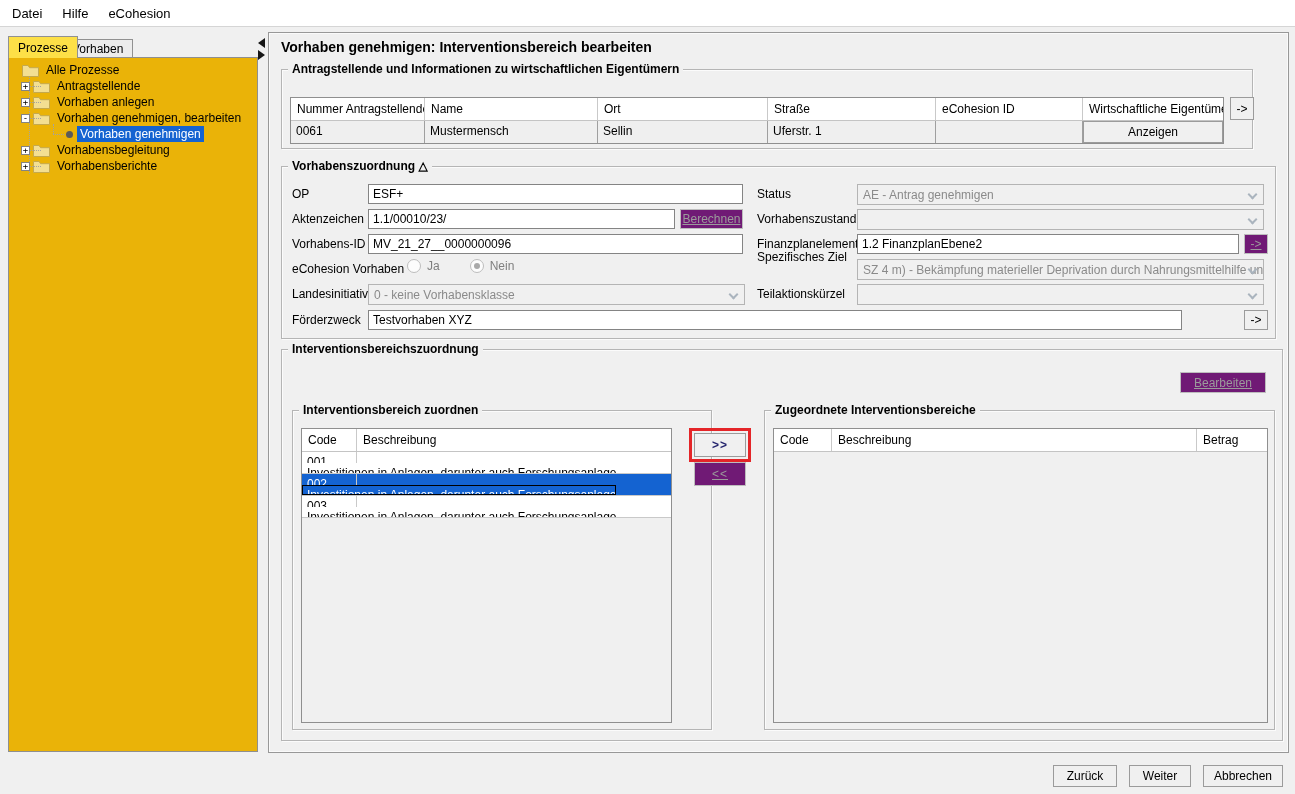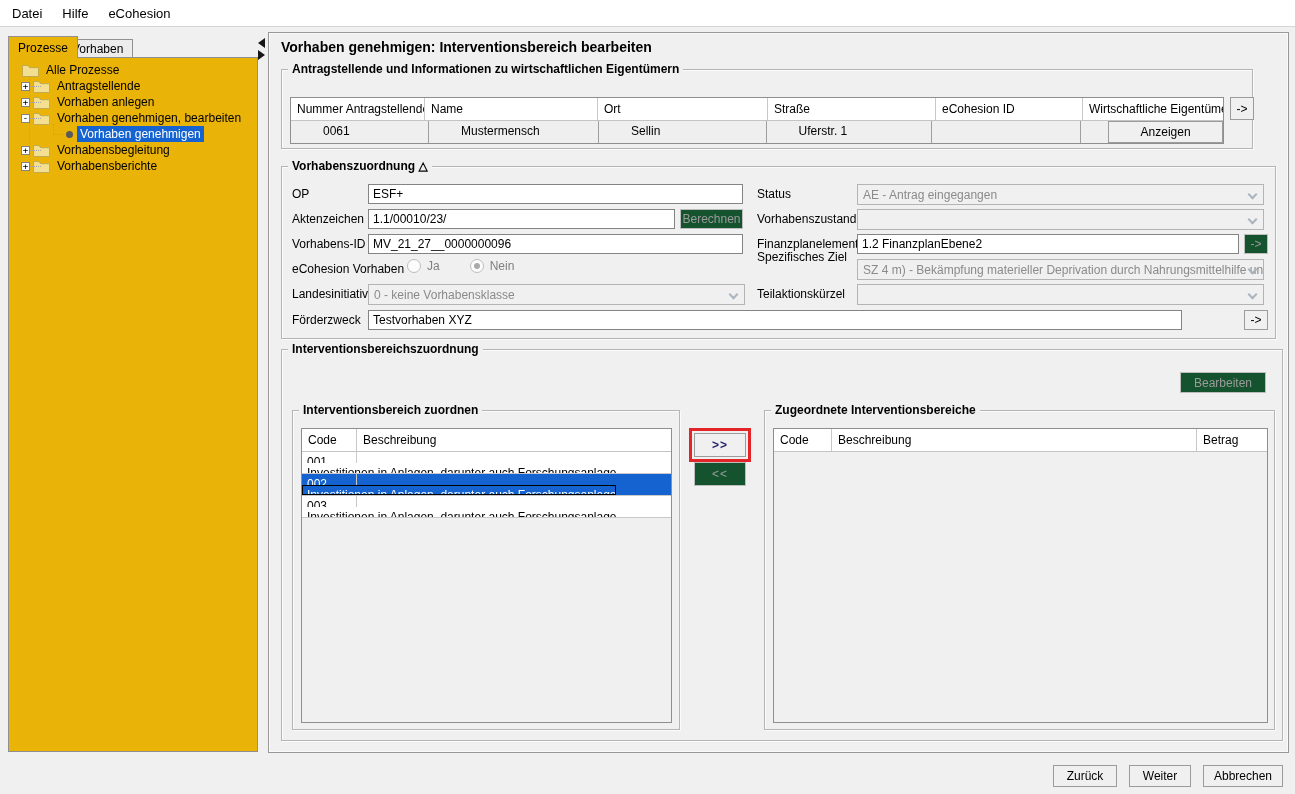--- a/index.html
+++ b/index.html
@@ -12,21 +12,21 @@
     color: #000;
     overflow: hidden;
   }
   
   .menubar { position:absolute; left:0; top:0; width:100%; height:27px; background:#fff;
              border-bottom:1px solid #d5d5d5; display:flex; align-items:center; padding-left:2px; }
   .menu-item { padding:5px 10px; font-size:13px; cursor:default; }
   
   .sidebar { position:absolute; left:8px; top:36px; width:250px; height:716px; }
   .tabs { position:relative; height:21px; }
-  .tab { position:absolute; border:1px solid #919191; border-bottom:none; background:#eab308;
+  .tab { position:absolute; border:1px solid #919191; border-bottom:none; background:#fde047;
          padding:0 9px; font-size:12px; display:flex; align-items:center; }
   .tab.active { left:0; top:0; height:22px; z-index:3; }
   .tab.inactive { left:54px; top:3px; height:18px; background:#ececec; z-index:1; }
   .treebox { position:absolute; left:0; top:21px; width:250px; height:695px; background:#eab308;
              border:1px solid #8f8f8f; z-index:2; padding-top:4px; overflow:hidden; }
   .tree { position:relative; }
   .vline { position:absolute; left:20px; top:14px; height:98px; border-left:1px dotted #a3a3a3; }
   .vline2 { position:absolute; left:44px; top:62px; height:10px; border-left:1px dotted #a3a3a3; }
   .tree-row { position:relative; height:16px; display:flex; align-items:center; white-space:nowrap; }
   .tree-row.l0 { padding-left:13px; }
@@ -49,43 +49,43 @@
           border:1px solid #989898; box-shadow: inset 0 0 0 1px #fafafa; background:#f0f0f0; }
   .main-title { position:absolute; left:12px; top:6px; font-size:14px; font-weight:bold; }
   .groupbox { position:absolute; border:1px solid #b5b5b5; box-shadow: inset 1px 1px 0 #fbfbfb, 1px 1px 0 #fbfbfb; }
   .gtitle { position:absolute; top:-8px; left:6px; background:#f0f0f0; padding:0 4px; font-weight:bold; font-size:12px; white-space:nowrap; }
   
   .g1 { left:12px; top:36px; width:972px; height:80px; }
   .app-table { position:absolute; left:8px; top:27px; width:934px; border:1px solid #8f8f8f; background:#fff; }
   .thead { display:flex; height:23px; background:#fff; border-bottom:1px solid #c4c4c4; }
   .thead .hcell { border-right:1px solid #c9c9c9; padding:4px 0 0 6px; white-space:nowrap; overflow:hidden; }
   .trow { display:flex; height:22px; background:#efefef; }
-  .trow .dcell { border-right:1px solid #9f9f9f; padding:3px 0 0 5px; white-space:nowrap; overflow:hidden;margin-left:27px; }
+  .trow .dcell { border-right:1px solid #9f9f9f; padding:3px 0 0 5px; white-space:nowrap; overflow:hidden; }
   .c0{width:134px;} .c1{width:173px;} .c2{width:170px;} .c3{width:168px;} .c4{width:147px;} .c5{width:140px; border-right:none !important;}
   .btn { background:#f0f0f0; border:1px solid #9b9b9b; font-size:12px; font-family:"Liberation Sans",sans-serif;
          display:flex; align-items:center; justify-content:center; cursor:default; color:#000; }
-  .btn.disabled { color:#9b9b9b; border-color:#bdbdbd; background:#14532d; }
+  .btn.disabled { color:#9b9b9b; border-color:#bdbdbd; background:#701a75;text-decoration:underline; }
   .cell-btn { width:100%; height:100%; }
   .arrow-btn { position:absolute; width:24px; height:23px; }
   
   .g2 { left:12px; top:133px; width:995px; height:173px; }
   .flabel { position:absolute; white-space:nowrap; font-size:12px; }
   .tfield { position:absolute; height:20px; background:#fff; border:1px solid #848484; padding:2px 4px 0 4px;
             font-size:12px; white-space:nowrap; overflow:hidden; }
   .combo { position:absolute; height:21px; background:#f0f0f0; border:1px solid #b4b4b4; color:#8a8a8a;
            padding:3px 20px 0 5px; font-size:12px; white-space:nowrap; overflow:hidden; }
   .combo .chev { position:absolute; right:7px; top:6px; width:7px; height:7px;
                  border-right:2px solid #aab4be; border-bottom:2px solid #aab4be; transform:rotate(45deg); }
   .radio-group { position:absolute; display:flex; align-items:center; gap:6px; }
   .radio { width:14px; height:14px; border-radius:50%; border:1px solid #bdbdbd; background:#fcfcfc; position:relative; flex:none; }
   .radio.checked::after { content:""; position:absolute; inset:3px; border-radius:50%; background:#a9a9a9; }
   .radio-label { color:#7f7f7f; margin-right:24px; }
   
   .g3 { left:12px; top:316px; width:1002px; height:392px; }
-  .ga { left:10px; top:60px; width:388px; height:320px; }
+  .ga { left:10px; top:60px; width:420px; height:320px; }
   .gb { left:482px; top:60px; width:511px; height:320px;text-decoration:underline; }
   .list-table { position:absolute; left:8px; top:17px; border:1px solid #8f8f8f; background:#f0f0f0; }
   .lt-a { width:371px; height:295px; }
   .lt-b { width:495px; height:295px; }
   .lrow { display:flex; height:22px; background:#fff; border-bottom:1px solid #c9c9c9;flex-direction:column; }
   .lrow .dcell { padding:3px 0 0 5px; white-space:nowrap; overflow:hidden; border-right:1px solid #c9c9c9; }
   .a0 { width:55px; } .a1 { width:314px; border-right:none !important; }
   .b0 { width:58px; } .b1 { width:365px; } .b2 { width:70px; border-right:none !important; }
   .lrow.sel { background:#1463d1; color:#fff; }
   .lrow.sel .a1 { outline:1px solid #000; outline-offset:-1px; }
@@ -228,21 +228,21 @@
       <span>0 - keine Vorhabensklasse</span>
       <span class="chev"></span>
     </div>
 
     <div class="flabel" style="left:10px; top:146px;">Förderzweck</div>
     <div class="tfield" style="left:86px; top:143px; width:814px;">Testvorhaben XYZ</div>
     <button class="btn" style="position:absolute; left:962px; top:143px; width:24px; height:20px;">-&gt;</button>
 
     <div class="flabel" style="left:475px; top:20px;">Status</div>
     <div class="combo" style="left:575px; top:17px; width:407px;">
-      <span>AE - Antrag eingegangen</span>
+      <span>AE - Antrag genehmigen</span>
       <span class="chev"></span>
     </div>
 
     <div class="flabel" style="left:475px; top:45px;">Vorhabenszustand</div>
     <div class="combo" style="left:575px; top:42px; width:407px;">
       <span></span>
       <span class="chev"></span>
     </div>
 
     <div class="flabel" style="left:475px; top:70px;">Finanzplanelement</div>

